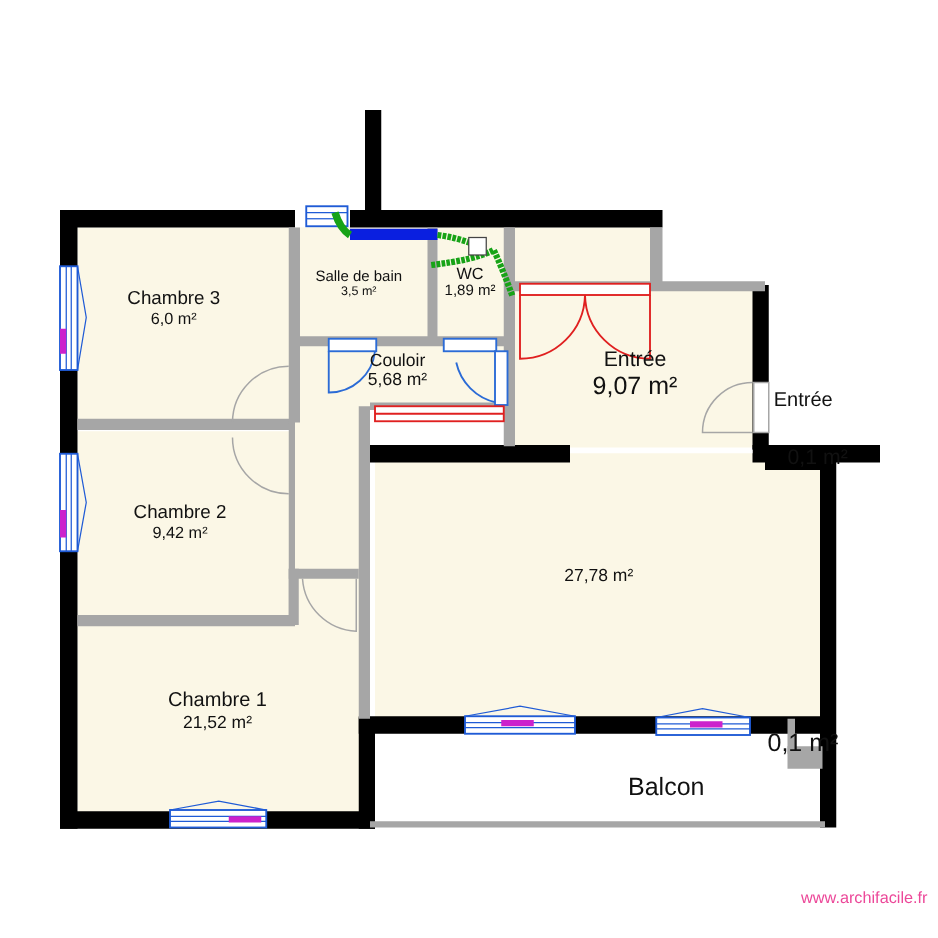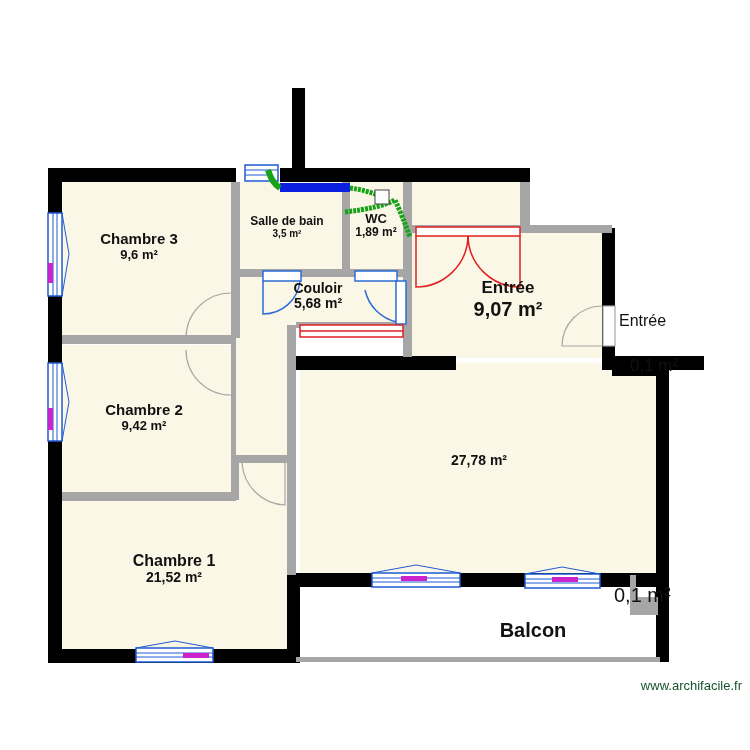--- a/index.html
+++ b/index.html
@@ -1,22 +1,22 @@
 <!DOCTYPE html>
 <html><head>
 <meta charset="utf-8">
 <style>
   html, body { margin: 0; padding: 0; background: #ffffff; }
   body { width: 750px; height: 750px; position: relative; overflow: hidden; font-family: "Liberation Sans", sans-serif; }
   svg { position: absolute; left: 0; top: 0; }
-  .room-label { position: absolute; transform: translate(-50%, 0); text-align: center; color: #111; white-space: nowrap; line-height: 1.1; font-weight: bold; }
+  .room-label { position: absolute; transform: translate(-50%, 0); text-align: center; color: #111; white-space: nowrap; line-height: 1.1; }
   .lbl-name { display: block; }
   .lbl-area { display: block; }
   .free-text { position: absolute; color: #111; white-space: nowrap; }
-  .watermark { position: absolute; right: 8px; top: 678px; font-size: 13px; color: #14532d; }
+  .watermark { position: absolute; right: 8px; top: 710px; font-size: 13px; color: #ec4899; }
 </style>
 </head>
 <body>
 
 <svg width="750" height="750" viewBox="0 0 750 750">
 
   <g fill="#fbf7e6">
     <rect x="62" y="182" width="170" height="158"></rect>
     <rect x="62" y="345" width="170" height="150"></rect>
     <rect x="62" y="500" width="230" height="150"></rect>
@@ -145,21 +145,21 @@
       <rect x="300" y="325" width="103" height="12" fill="#fff"></rect>
       <line x1="300" y1="331" x2="403" y2="331"></line>
     </g>
   </g>
 
   <line x1="456" y1="361" x2="602" y2="361" stroke="#ffffff" stroke-width="3"></line>
 </svg>
 
 <div class="room-label" style="left:139px; top:231px; font-size:15px;">
   <span class="lbl-name">Chambre 3</span>
-  <span class="lbl-area" style="font-size:13px;">9,6 m²</span>
+  <span class="lbl-area" style="font-size:13px;">6,0 m²</span>
 </div>
 <div class="room-label" style="left:287px; top:215px; font-size:12px;">
   <span class="lbl-name">Salle de bain</span>
   <span class="lbl-area" style="font-size:10px;">3,5 m²</span>
 </div>
 <div class="room-label" style="left:376px; top:212px; font-size:13px;">
   <span class="lbl-name">WC</span>
   <span class="lbl-area" style="font-size:12px;">1,89 m²</span>
 </div>
 <div class="room-label" style="left:318px; top:281px; font-size:14px;">

